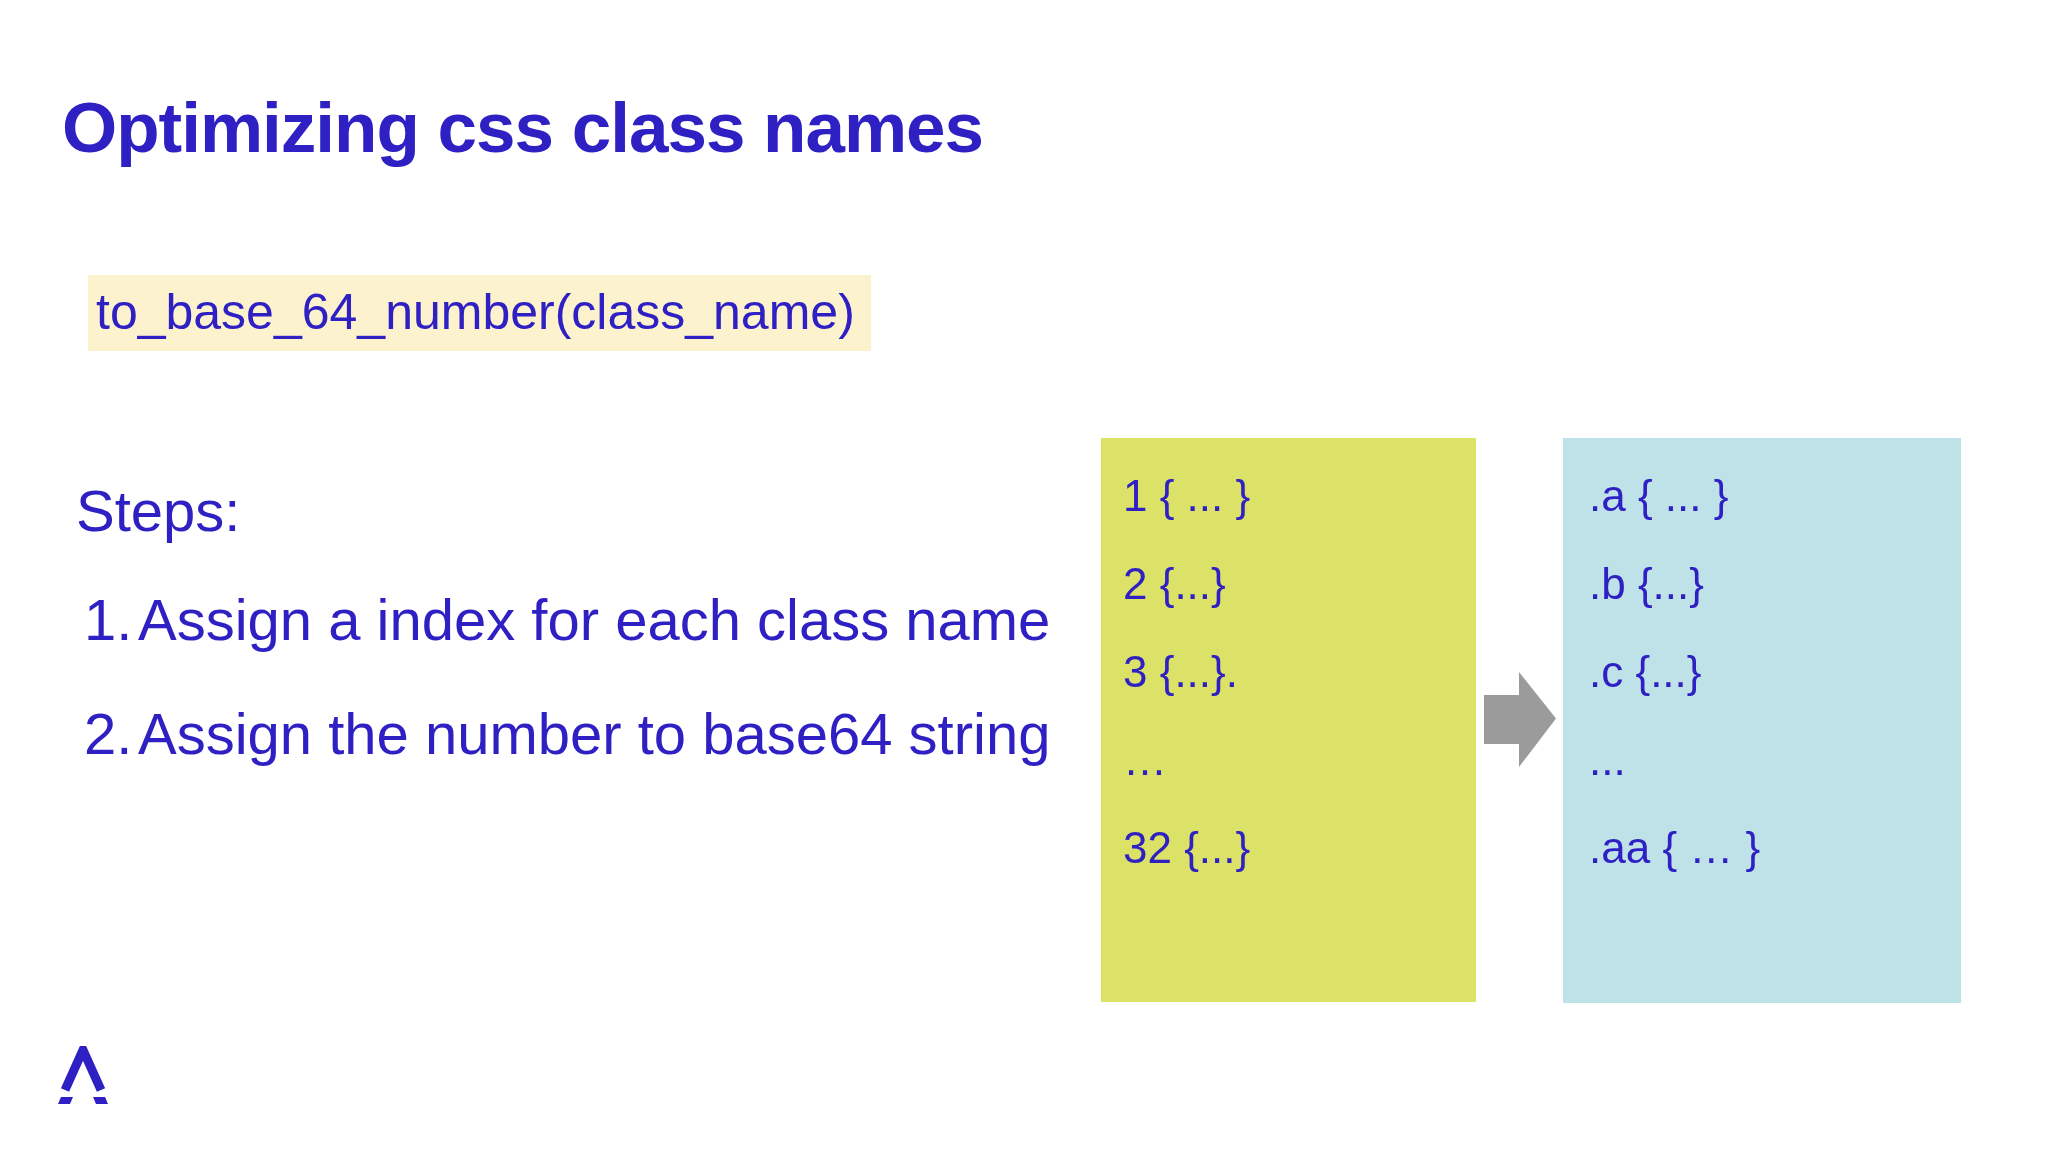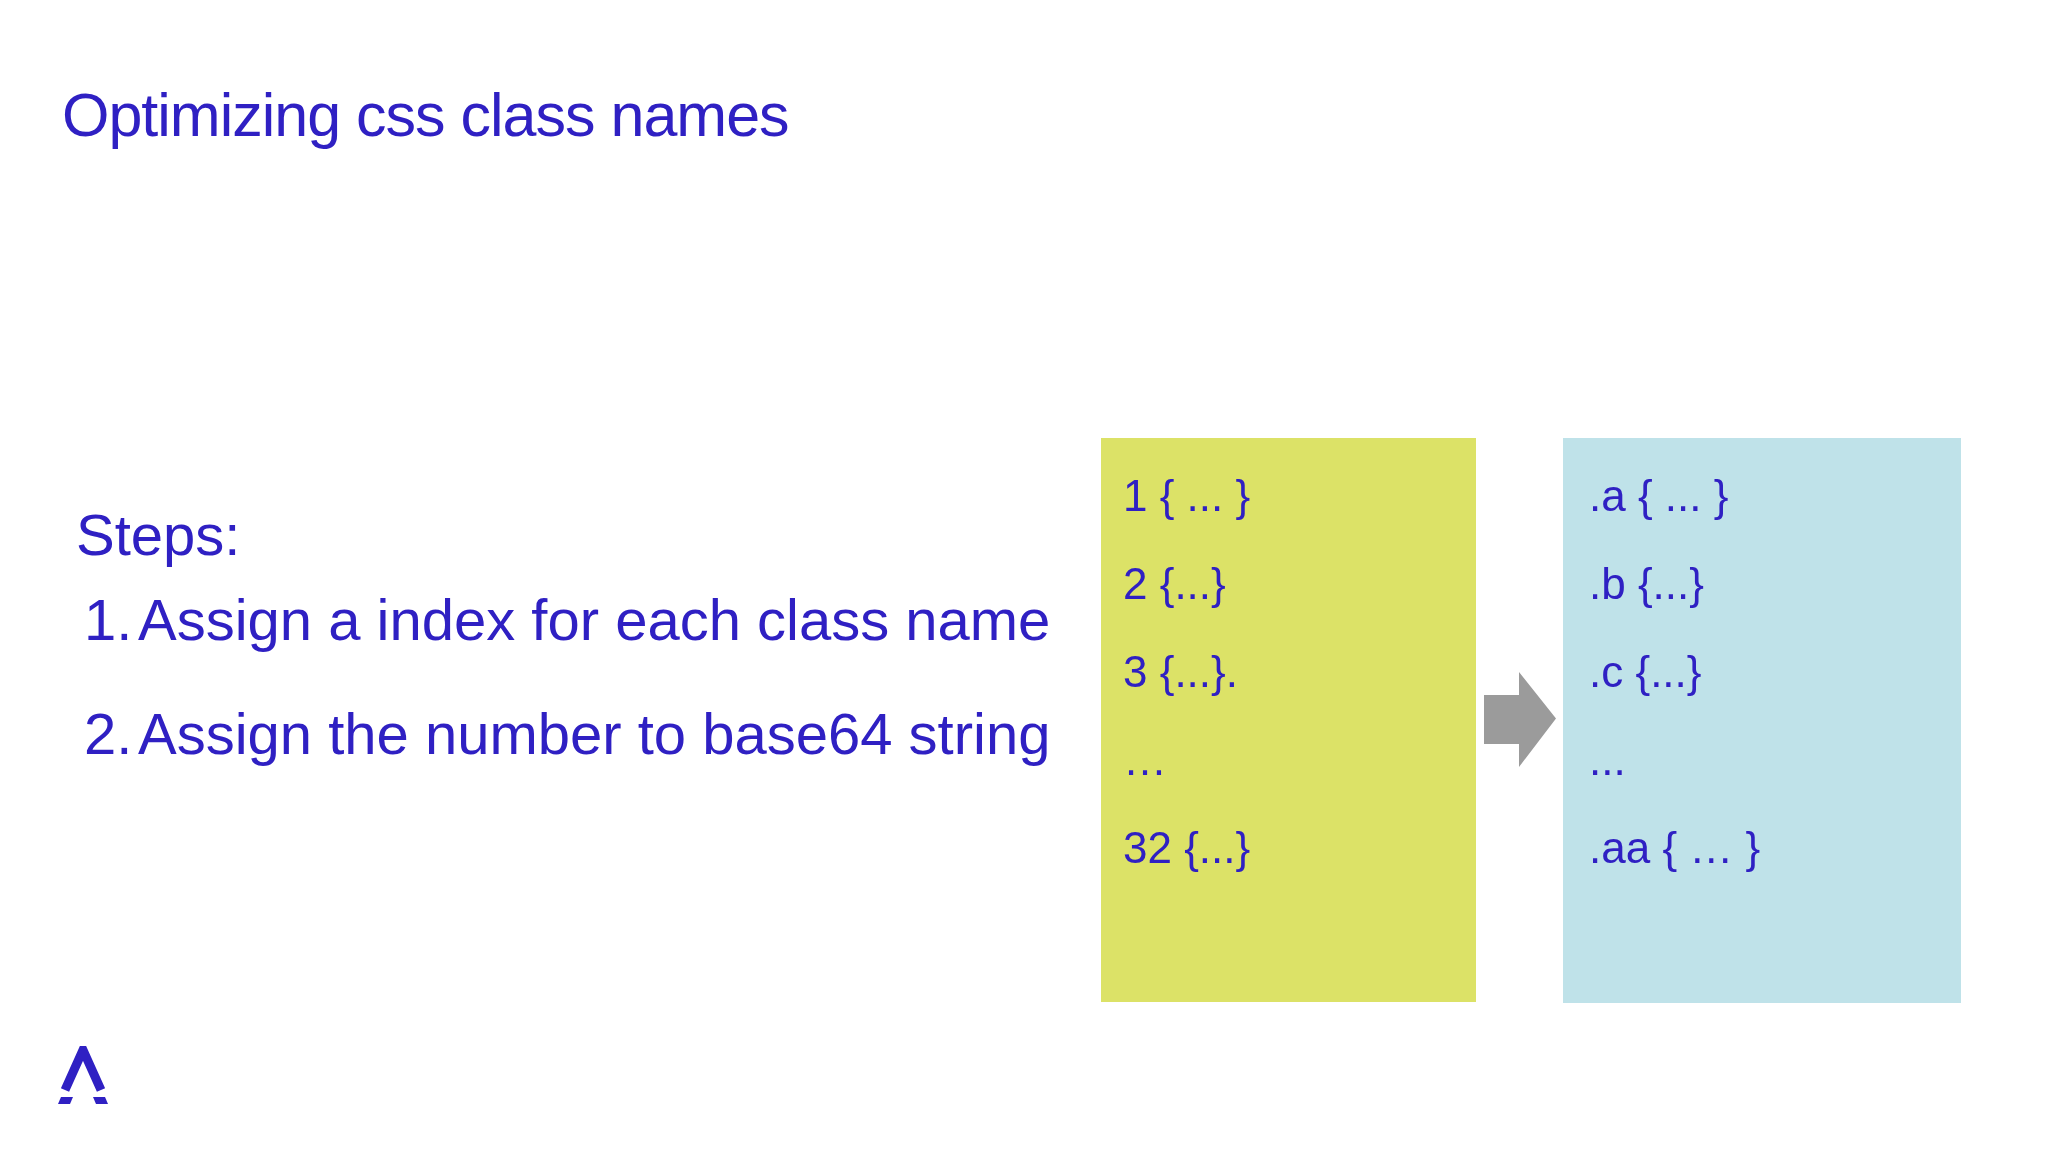--- a/index.html
+++ b/index.html
@@ -14,23 +14,23 @@
     height: 1152px;
     background: #ffffff;
     overflow: hidden;
     color: #2f20c3;
   }
   
   .title {
     position: absolute;
     left: 62px;
     top: 39px;
-    font-size: 61px;
+    font-size: 71px;
     line-height: 1.15;
-    font-weight: 400;
+    font-weight: 700;
     letter-spacing: -1px;
     color: #2f20c3;
     white-space: nowrap;
   }
   
   .code-line {
     position: absolute;
     left: 88px;
     top: 275px;
     font-size: 50px;
@@ -43,21 +43,21 @@
     background: #fcf2cd;
     padding: 12px 16px 14px 8px;
   }
   .code-rest {
     padding: 12px 0 14px 0;
   }
   
   .steps-label {
     position: absolute;
     left: 76px;
-    top: 500px;
+    top: 476px;
     font-size: 58px;
     line-height: 1.2;
   }
   .steps-list {
     position: absolute;
     left: 84px;
     top: 585px;
     font-size: 58px;
     line-height: 1.2;
   }
@@ -114,21 +114,21 @@
   }
 </style>
 </head>
 <body>
 
 <div id="slide">
 
   <h1 class="title">Optimizing css class names</h1>
 
   <div class="code-line">
-    
+    <span class="code-highlight">to_base_64_number(class_name)</span>
   </div>
 
   <div class="steps-label">Steps:</div>
 
   <div class="steps-list">
     <div class="step-item">
       <span class="step-number">1.</span>
       <span class="step-text">Assign a index for each class name</span>
     </div>
     <div class="step-item">

